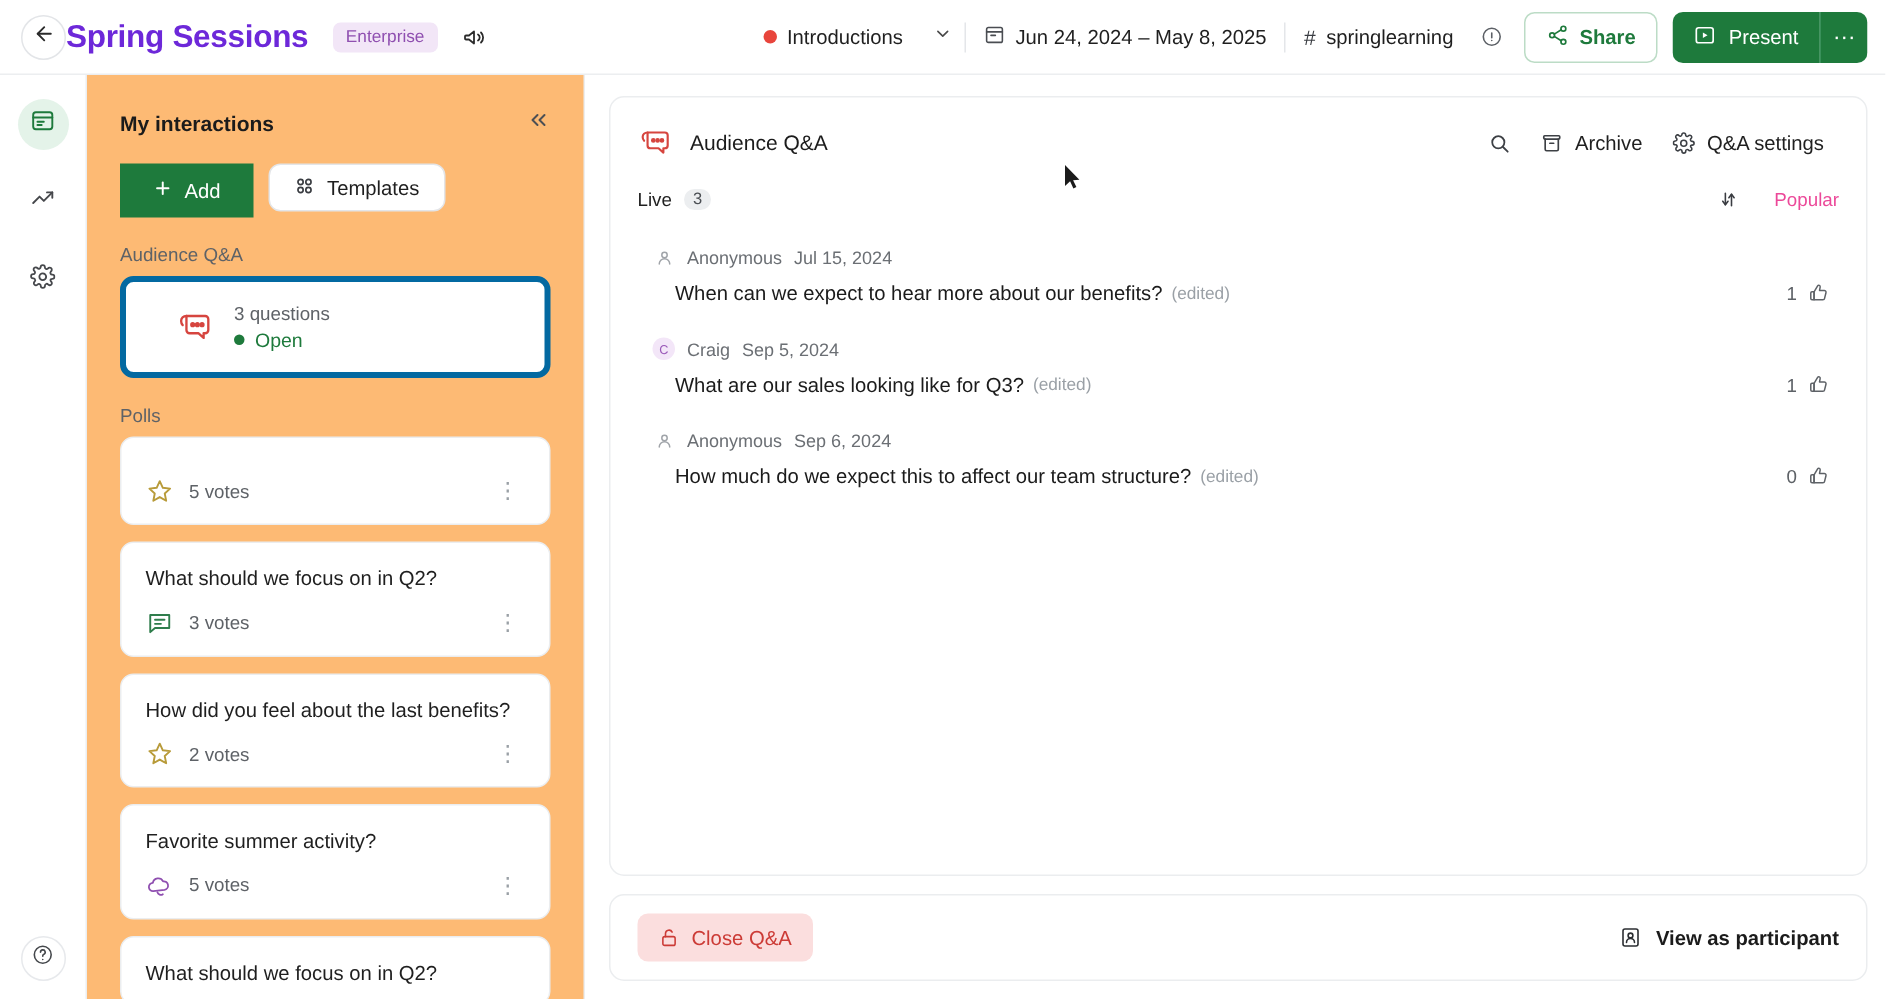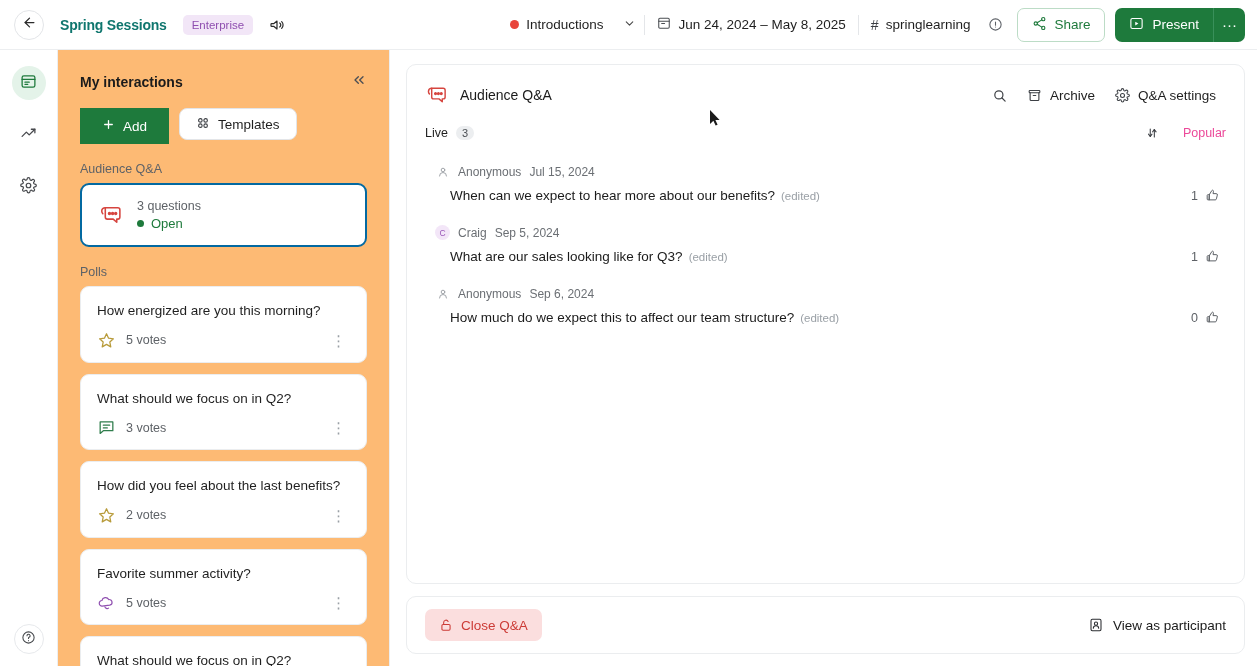--- a/index.html
+++ b/index.html
@@ -20,22 +20,22 @@
     border-bottom: 1px solid #eceef0;
     background: #fff;
   }
   .back-btn {
     width: 30px; height: 30px; border-radius: 50%;
     border: 1px solid #e3e5e8; background: #fff;
     display: flex; align-items: center; justify-content: center;
     color: #2b2b2b; cursor: pointer; flex: none;
   }
   .app-title {
-    font-size: 14px; font-weight: bold; letter-spacing: -0.2px;
-    margin-left: 16px; color: #0f766e; white-space: nowrap;
+    font-size: 21px; font-weight: bold; letter-spacing: -0.2px;
+    color: #6d28d9; white-space: nowrap;
   }
   .badge-enterprise {
     margin-left: 16px;
     background: #f2e6f7; color: #8f4fb0;
     font-size: 11.5px; padding: 4px 9px; border-radius: 5px;
     white-space: nowrap;
   }
   .megaphone { margin-left: 16px; color: #2b2b2b; display: flex; align-items: center; cursor: pointer; }
   .top-spacer { flex: 1; }
 
@@ -49,20 +49,21 @@
   .divider-v { width: 1px; height: 20px; background: #e4e6e9; }
   .chev-btn { padding: 0 8px; display: flex; align-items: center; cursor: pointer; color: #4a4a4a; }
   .icon-btn-plain { display: flex; align-items: center; justify-content: center; padding: 0 6px; cursor: pointer; color: #5c6066; }
 
   .btn-share {
     display: flex; align-items: center; gap: 7px;
     height: 34px; padding: 0 14px; margin-left: 8px;
     border: 1px solid #bcdcc6; border-radius: 7px;
     background: #fff; color: #1e7a3c; font-size: 13.5px; cursor: pointer;
     white-space: nowrap;
+    font-weight: bold;
   }
   .present-group { display: flex; margin-left: 10px; border-radius: 7px; overflow: hidden; }
   .btn-present {
     display: flex; align-items: center; gap: 8px;
     height: 34px; padding: 0 14px; background: #1e7a3c; color: #fff;
     font-size: 13.5px; border: none; cursor: pointer; white-space: nowrap;
   }
   .btn-present-more {
     width: 32px; height: 34px; background: #1e7a3c; color: #fff;
     display: flex; align-items: center; justify-content: center;
@@ -117,22 +118,22 @@
     height: 32px; padding: 0 16px; border-radius: 8px;
     background: #fff; color: #1f1f1f; font-size: 13.5px;
     border: 1px solid #e3e5e8; cursor: pointer;
   }
 
   .sb-scroll { flex: 1; overflow: hidden; padding: 0 22px; }
   .sb-section-label {
     font-size: 12.5px; color: #5e6267; margin: 18px 0 7px 0;
   }
   .qa-card {
-    border: 2px solid #0369a1; border-radius: 9px;
-    padding: 14px 16px; display: flex; align-items: center; gap: 14px;
+    border: 4px solid #0369a1; border-radius: 9px;
+    padding: 14px 33px; display: flex; align-items: center; gap: 14px;
     cursor: pointer; background: #fff;
   }
   .qa-card-icon { color: #d6453f; display: flex; align-items: center; flex: none; }
   .qa-card-meta { display: flex; flex-direction: column; gap: 3px; }
   .qa-card-count { font-size: 12.5px; color: #5e6267; }
   .qa-card-status { font-size: 13px; color: #1e7a3c; display: flex; align-items: center; gap: 7px; }
   .dot-green { width: 7px; height: 7px; border-radius: 50%; background: #1e7a3c; }
 
   .poll-card {
     border: 1px solid #ebedef; border-radius: 9px;
@@ -198,21 +199,21 @@
     border: 1px solid #ebedef; border-radius: 10px; background: #fff;
     display: flex; align-items: center; padding: 0 18px;
   }
   .btn-close-qa {
     display: flex; align-items: center; gap: 8px;
     background: #fbdede; color: #cc3b36; font-size: 13.5px;
     border: none; border-radius: 7px; height: 32px; padding: 0 14px; cursor: pointer;
   }
   .footer-spacer { flex: 1; }
   .view-participant {
-    display: flex; align-items: center; gap: 9px; font-size: 13.5px; color: #1b1b1b; cursor: pointer;
+    display: flex; align-items: center; gap: 9px; font-size: 13.5px; color: #1b1b1b; cursor: pointer; font-weight: bold;
   }
 
   
   .cursor { position: absolute; left: 710px; top: 110px; pointer-events: none; }
 </style>
 </head>
 <body>
 
 <div class="app">
 
@@ -395,21 +396,20 @@
             <div class="qa-card-status">
               <span class="dot-green"></span>
               <span>Open</span>
             </div>
           </div>
         </div>
 
         <div class="sb-section-label">Polls</div>
 
         <div class="poll-card">
-          <div class="poll-q">How energized are you this morning?</div>
           <div class="poll-row">
             <div class="poll-left">
               <span style="color:#b89b3a;display:flex;">
                 <svg width="19" height="19" viewBox="0 0 24 24" fill="none" stroke="currentColor" stroke-width="1.6" stroke-linejoin="round">
                     <polygon points="12,3.5 14.6,9.1 20.7,9.8 16.2,13.9 17.4,20 12,16.9 6.6,20 7.8,13.9 3.3,9.8 9.4,9.1"></polygon>
                   </svg>
               </span>
               <span class="poll-votes">5 votes</span>
             </div>
             <span class="kebab">⋮</span>

